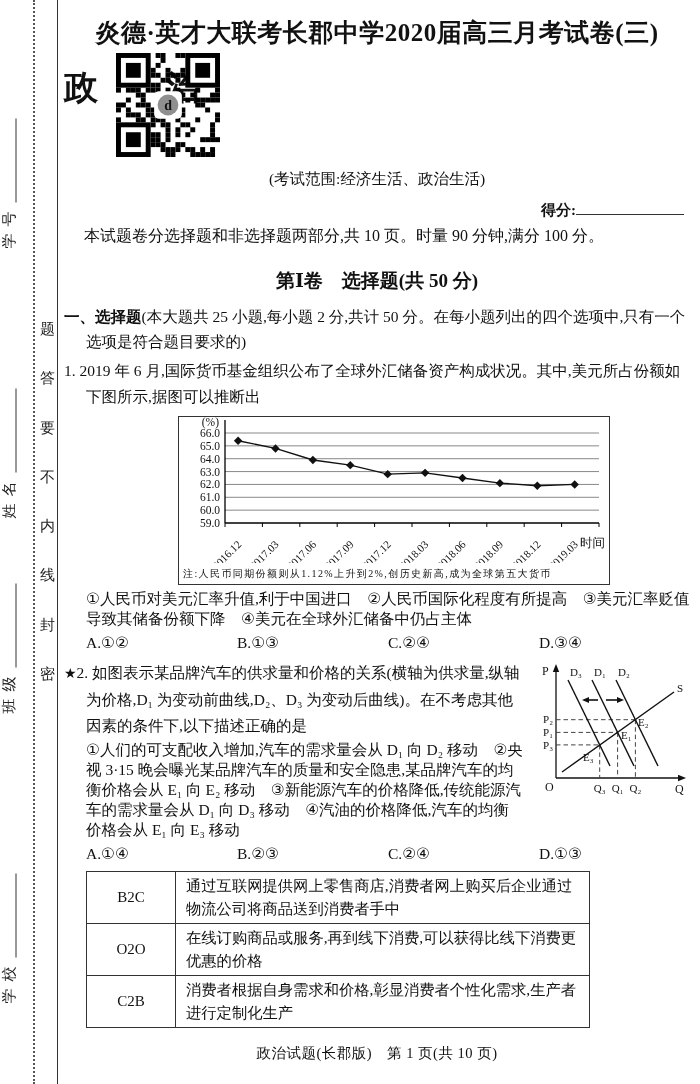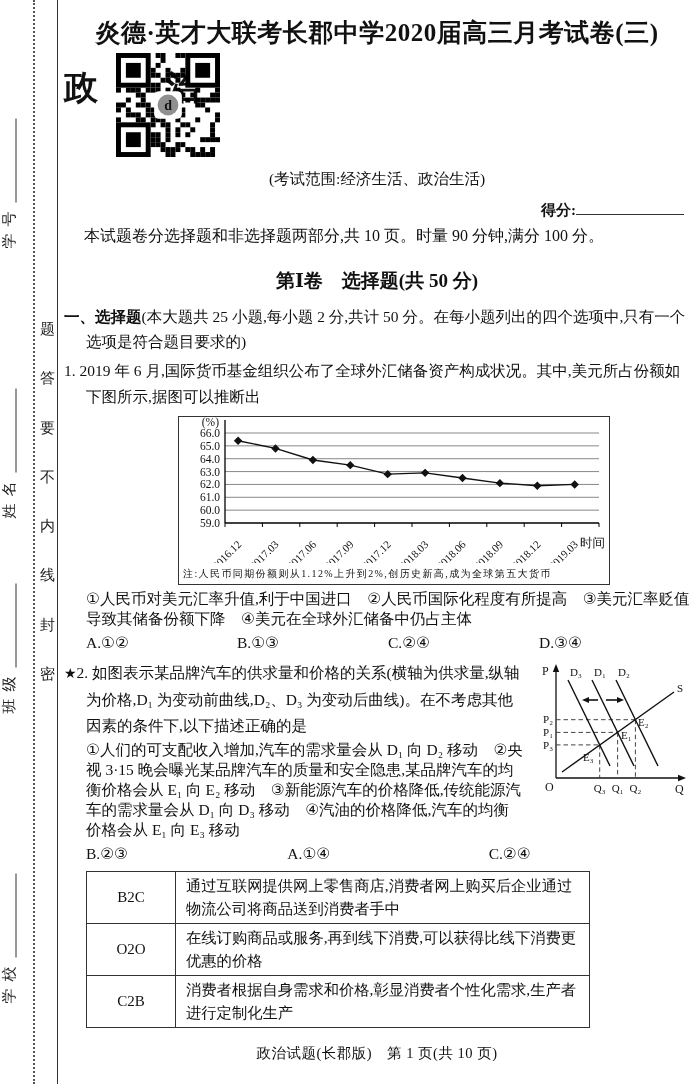--- a/index.html
+++ b/index.html
@@ -354,23 +354,24 @@
         <text x="85.6" y="130" font-size="11" text-anchor="middle">Q₁</text>
         <text x="103.4" y="130" font-size="11" text-anchor="middle">Q₂</text>
       </svg>
       <div class="question">
         <span class="star">★</span><span>2. 如图表示某品牌汽车的供求量和价格的关系(横轴为供求量,纵轴为价格,D₁ 为变动前曲线,D₂、D₃ 为变动后曲线)。在不考虑其他因素的条件下,以下描述正确的是</span>
       </div>
       <div class="q-items">①人们的可支配收入增加,汽车的需求量会从 D₁ 向 D₂ 移动　②央视 3·15 晚会曝光某品牌汽车的质量和安全隐患,某品牌汽车的均衡价格会从 E₁ 向 E₂ 移动　③新能源汽车的价格降低,传统能源汽车的需求量会从 D₁ 向 D₃ 移动　④汽油的价格降低,汽车的均衡价格会从 E₁ 向 E₃ 移动</div>
       <div class="clear"></div>
     </div>
     <div class="choices">
+      <span>A.①④</span>
       <span>B.②③</span>
-      <span>A.①④</span>
       <span>C.②④</span>
+      <span>D.①③</span>
     </div>
 
     <table class="q3-table">
       <tbody>
         <tr>
           <td class="model">B2C</td>
           <td class="desc">通过互联网提供网上零售商店,消费者网上购买后企业通过物流公司将商品送到消费者手中</td>
         </tr>
         <tr>
           <td class="model">O2O</td>

